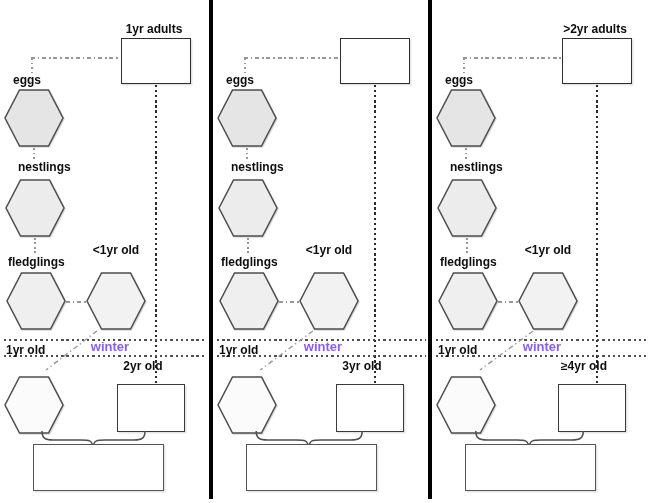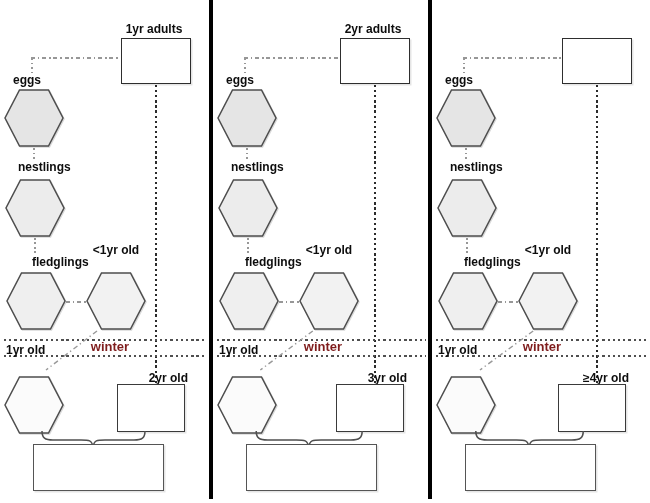--- a/index.html
+++ b/index.html
@@ -6,25 +6,25 @@
   #stage{position:relative;width:650px;height:503px;background:#fff;display:flex;
          font-family:"Liberation Sans",sans-serif;overflow:hidden;}
   .panel{position:relative;height:503px;border-radius:8px;}
   .p1{width:209px}.p2{width:215px}.p3{width:218px}
   .separator{width:4px;height:499px;background:#000;flex:none;}
 
   .lbl{position:absolute;font-weight:bold;font-size:12px;line-height:13px;color:#0d0d0d;white-space:nowrap;text-align:center;}
   .adult-lbl{top:23px;right:3px;width:104px;text-align:center;}
   .eggs-lbl{left:13px;top:74px;}
   .nest-lbl{left:18px;top:161px;}
-  .fledg-lbl{left:8px;top:256px;margin-left:24px;}
+  .fledg-lbl{left:8px;top:256px;}
   .sub1-lbl{left:86px;top:244px;width:60px;text-align:center;}
-  .winter-lbl{left:70px;top:340px;width:80px;text-align:center;color:#7f1d1d;font-size:13px;}
+  .winter-lbl{left:70px;top:340px;width:80px;text-align:center;color:#8b5cf6;font-size:13px;}
   .oneyr-lbl{left:6px;top:344px;}
-  .old-lbl{right:21px;top:360px;width:68px;text-align:right;margin-top:12px;}
+  .old-lbl{right:32px;top:360px;width:68px;text-align:center;}
 
   .rect{position:absolute;box-sizing:border-box;background:#fff;border:1.6px solid #2e2e2e;
         box-shadow:1.5px 1.5px 0 rgba(0,0,0,0.10);}
   .adult-rect{top:38px;right:18px;width:70px;height:46px;}
   .old-rect{top:384px;right:24px;width:68px;height:48px;border-color:#3a3a3a;}
   .bottom-rect{top:444px;left:33px;width:131px;height:47px;border-color:#555;}
 
   .hex{position:absolute;width:60px;height:58px;overflow:visible;
        filter:drop-shadow(1.3px 1.3px 0.6px rgba(0,0,0,0.15));}
   .eggs-hex{left:4px;top:89px}
@@ -107,21 +107,20 @@
     <svg class="overlay" viewBox="0 0 209 503" preserveAspectRatio="none">
       <line class="diag" x1="97" y1="331" x2="46" y2="370"></line>
       <path class="brace" d="M42,431 C42,438 45,440 53,440 L81,440 C89,440 92,440 93,447 C94,440 97,440 105,440 L134,440 C142,440 145,438 145,431"></path>
     </svg>
     <div class="rect bottom-rect"></div>
   </div>
 
   <div class="separator"></div>
 
   <div class="panel p2">
-    <div class="lbl adult-lbl">2yr adults</div>
     <div class="rect adult-rect"></div>
     <div class="line dashdot-h elbow-h"></div>
     <div class="line dotv-gray elbow-v"></div>
 
     <div class="lbl eggs-lbl">eggs</div>
     <svg class="hex eggs-hex" viewBox="0 0 60 58">
       <polygon class="hexpoly" points="15.5,1 44.5,1 59,29 44.5,57 15.5,57 1,29" fill="#e5e5e5"></polygon>
     </svg>
     <div class="line dotv-gray v-eggs-nest"></div>
 
@@ -158,20 +157,21 @@
     <svg class="overlay" viewBox="0 0 209 503" preserveAspectRatio="none">
       <line class="diag" x1="97" y1="331" x2="46" y2="370"></line>
       <path class="brace" d="M42,431 C42,438 45,440 53,440 L81,440 C89,440 92,440 93,447 C94,440 97,440 105,440 L134,440 C142,440 145,438 145,431"></path>
     </svg>
     <div class="rect bottom-rect"></div>
   </div>
 
   <div class="separator"></div>
 
   <div class="panel p3">
+    <div class="lbl adult-lbl">&gt;2yr adults</div>
     <div class="rect adult-rect"></div>
     <div class="line dashdot-h elbow-h"></div>
     <div class="line dotv-gray elbow-v"></div>
 
     <div class="lbl eggs-lbl">eggs</div>
     <svg class="hex eggs-hex" viewBox="0 0 60 58">
       <polygon class="hexpoly" points="15.5,1 44.5,1 59,29 44.5,57 15.5,57 1,29" fill="#e5e5e5"></polygon>
     </svg>
     <div class="line dotv-gray v-eggs-nest"></div>
 

